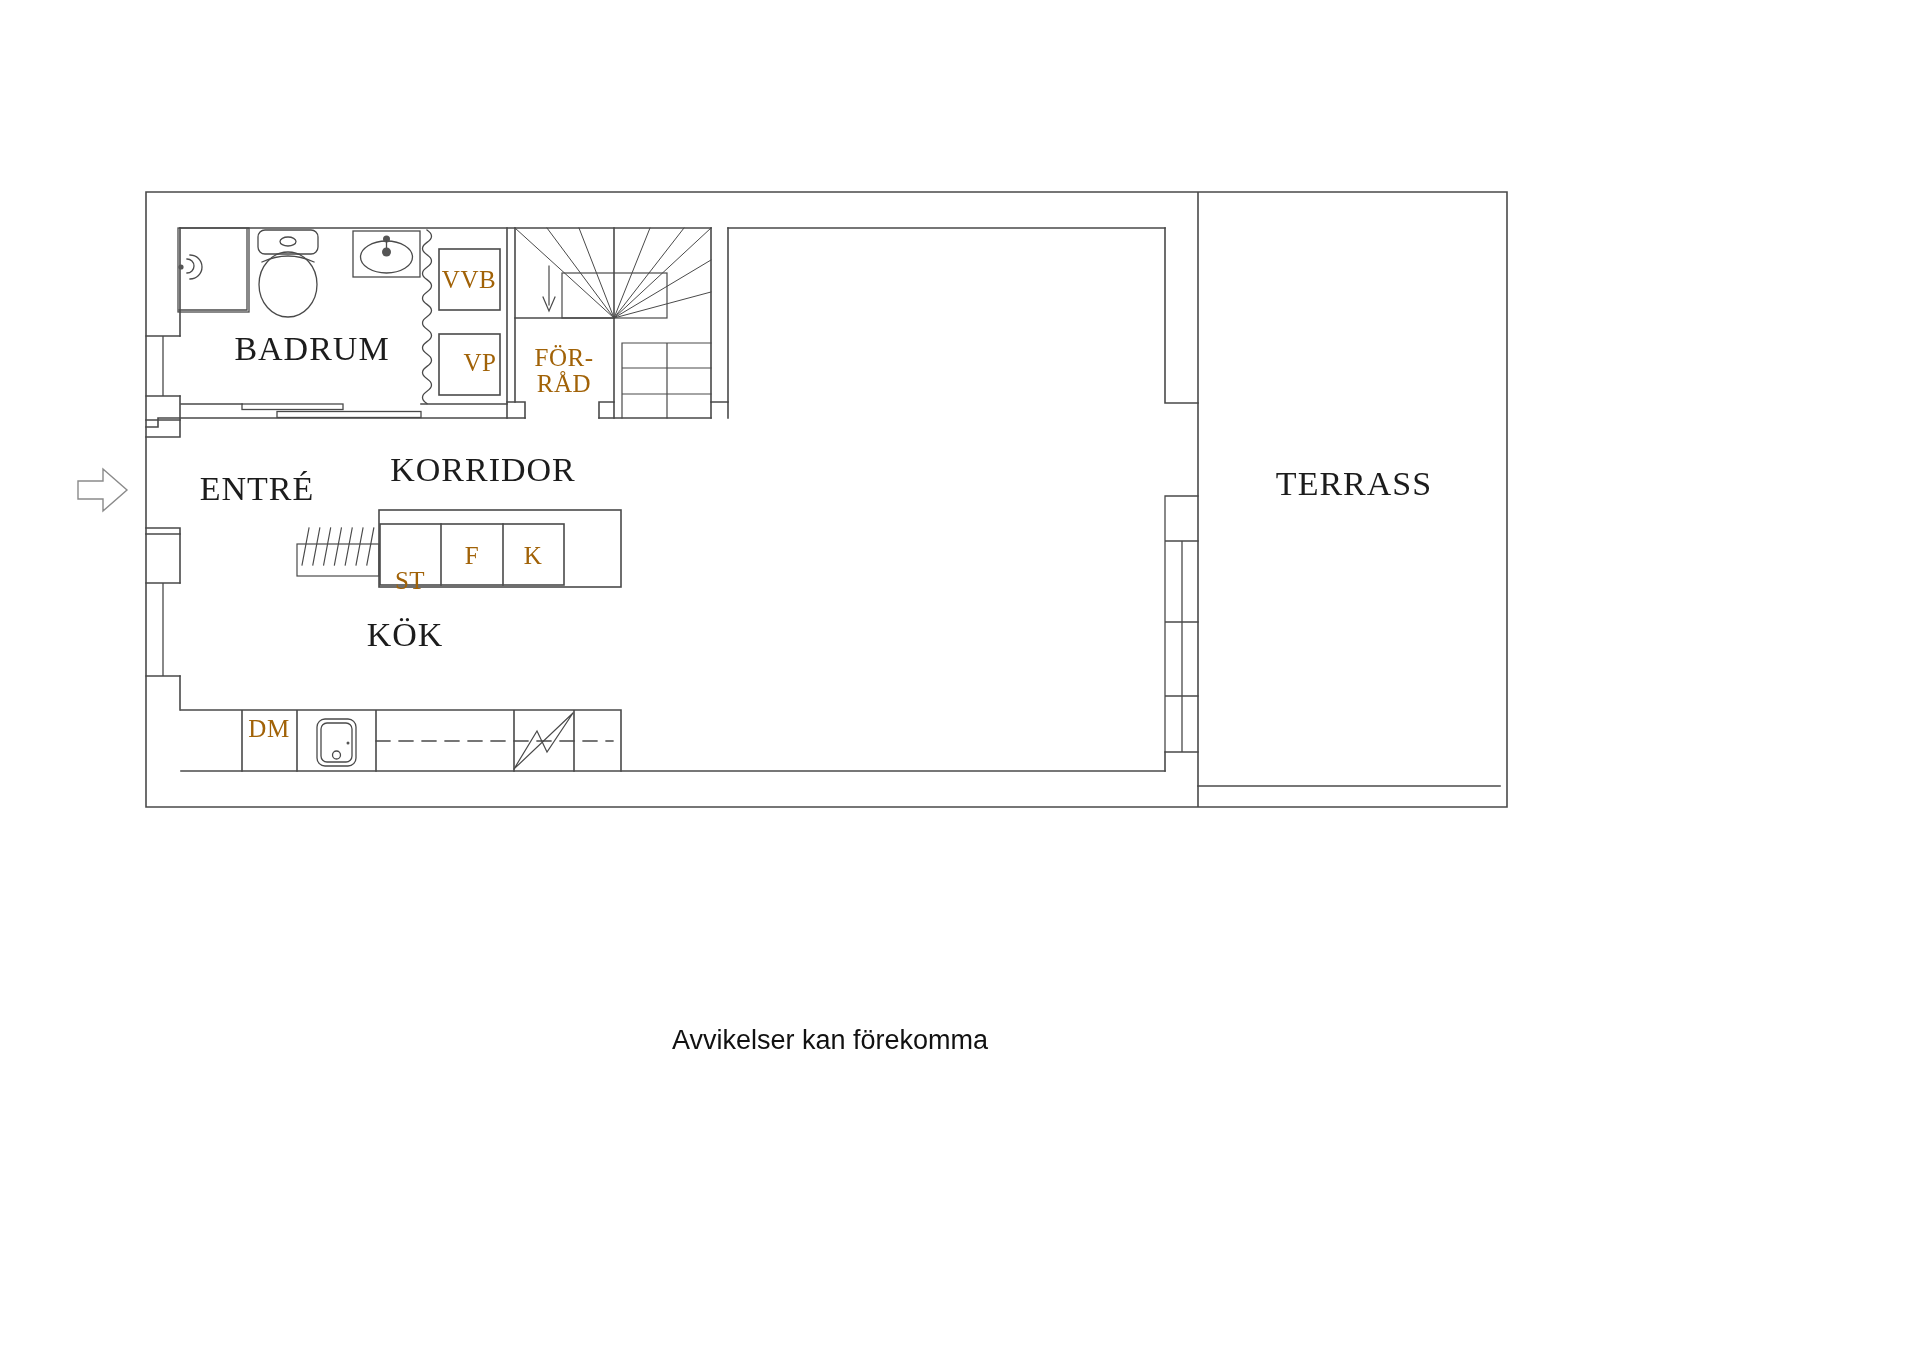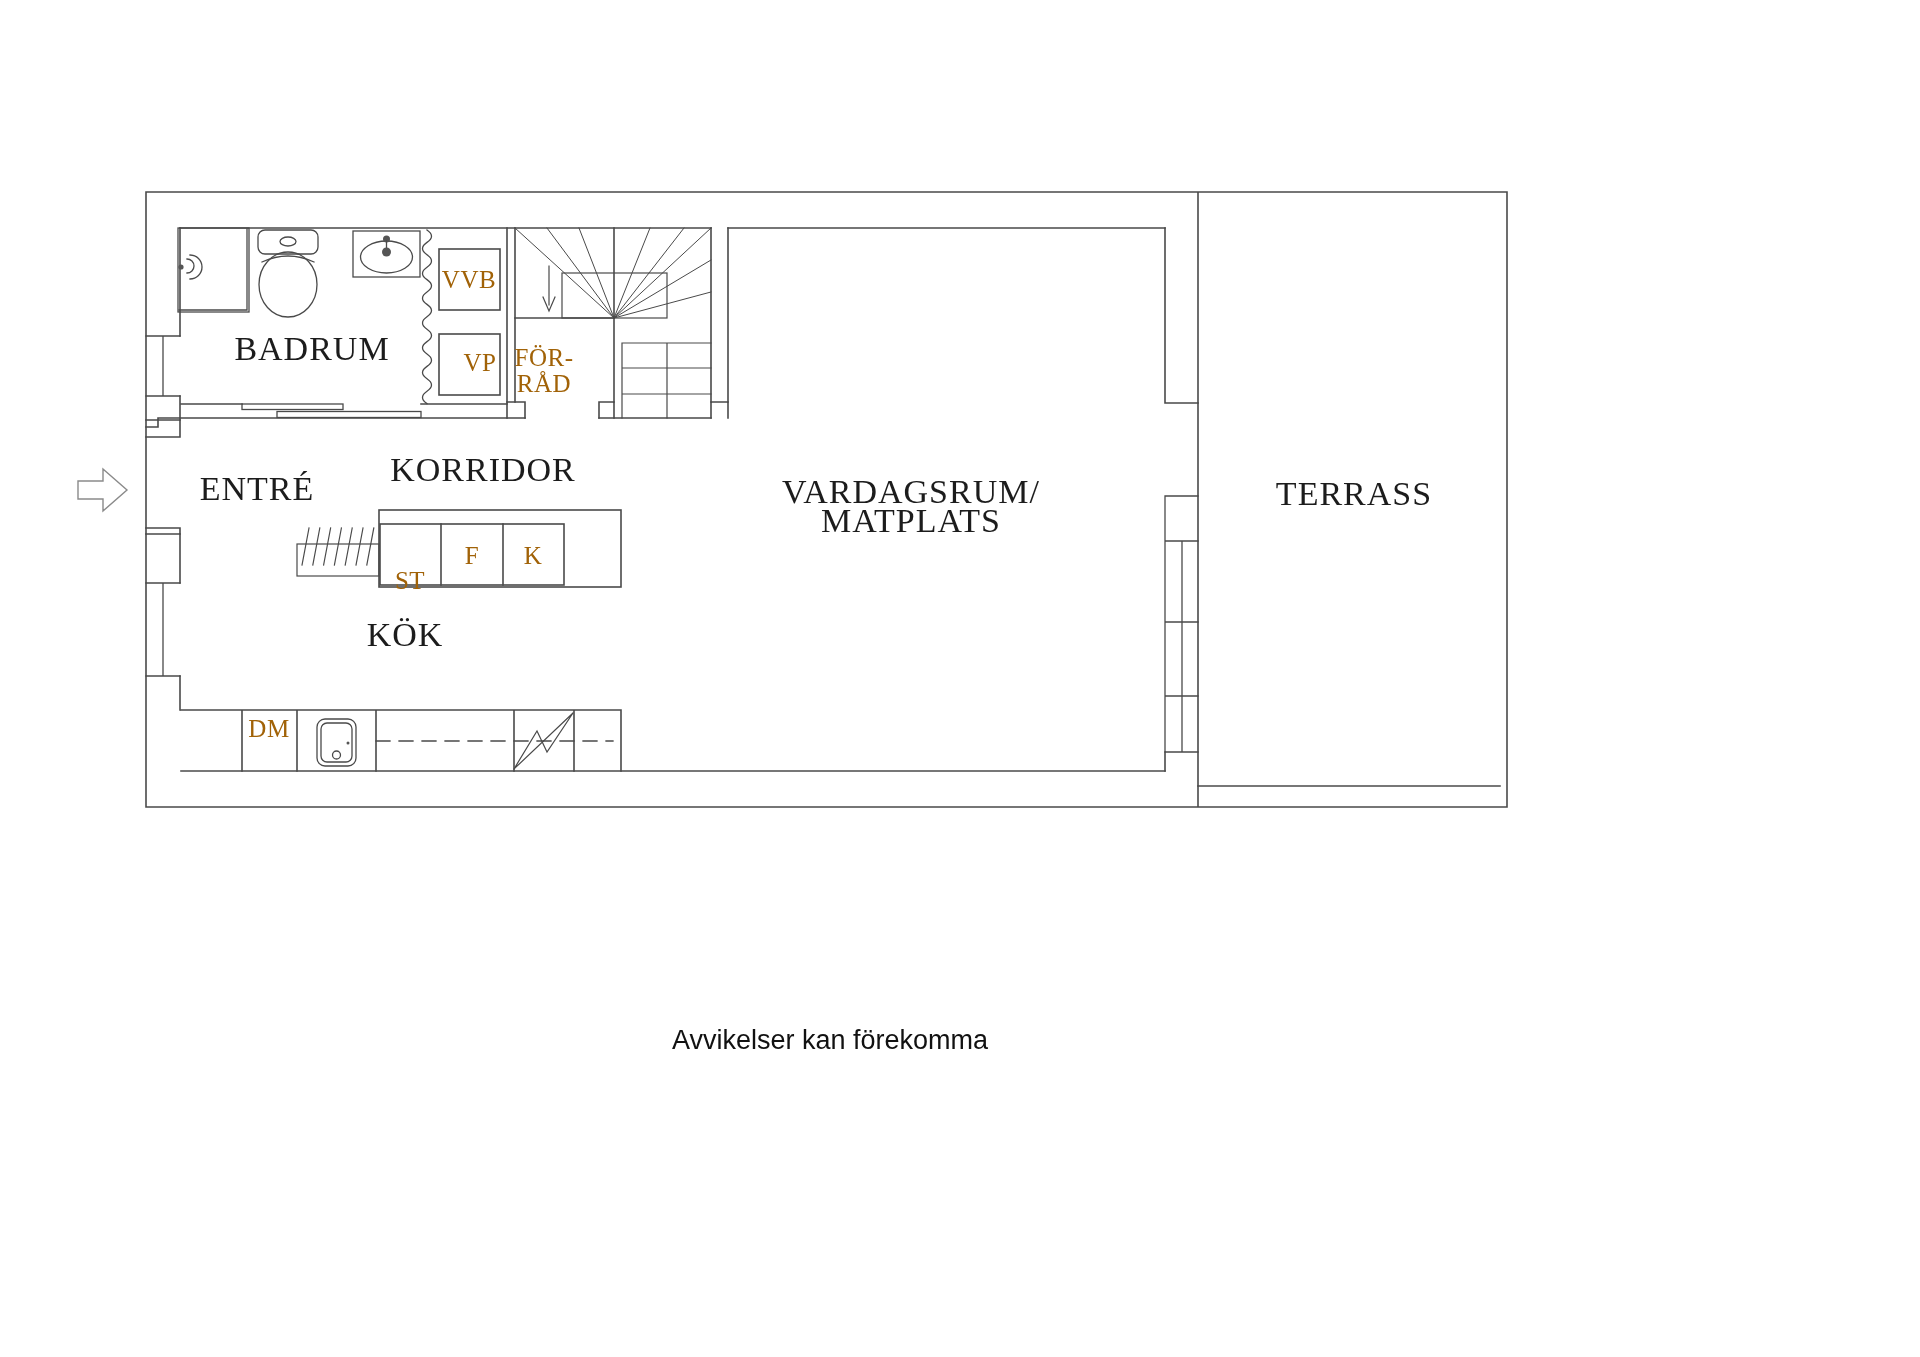--- a/index.html
+++ b/index.html
@@ -167,28 +167,24 @@
   </svg>
 
   <div class="room-label" style="left:312px;top:348px;">BADRUM</div>
 
   <div class="room-label" style="left:257px;top:488px;">ENTRÉ</div>
 
   <div class="room-label" style="left:483px;top:469px;">KORRIDOR</div>
 
   <div class="room-label" style="left:405px;top:634px;">KÖK</div>
 
-  <div class="room-label" style="left:911px;top:506px;">
-    <div>VARDAGSRUM/</div>
-    <div>MATPLATS</div>
-  </div>
-
-  <div class="room-label" style="left:1354px;top:493px;">TERRASS</div>
-
-  <div class="small-label" style="left:544px;top:371px;line-height:26px;font-family:Liberation Serif, serif;">
+
+  <div class="room-label" style="left:1354px;top:483px;">TERRASS</div>
+
+  <div class="small-label" style="left:564px;top:371px;line-height:26px;font-family:Liberation Serif, serif;">
     <div>FÖR-</div>
     <div>RÅD</div>
   </div>
 
   <div class="small-label" style="left:469px;top:279px;">VVB</div>
 
   <div class="small-label" style="left:468px;top:362px;margin-left:12px;">VP</div>
 
   <div class="small-label" style="left:410px;top:580px;">ST</div>
 

